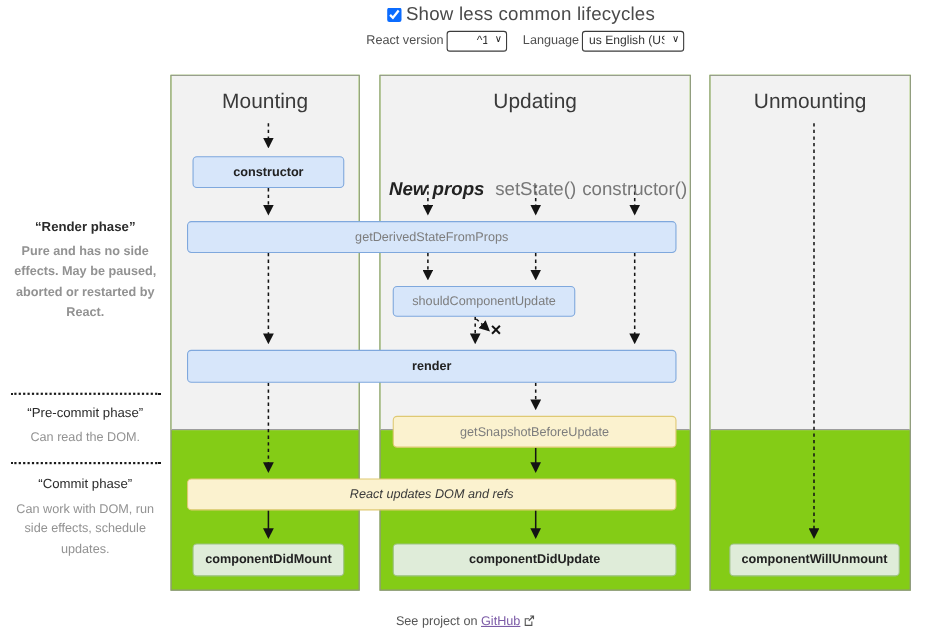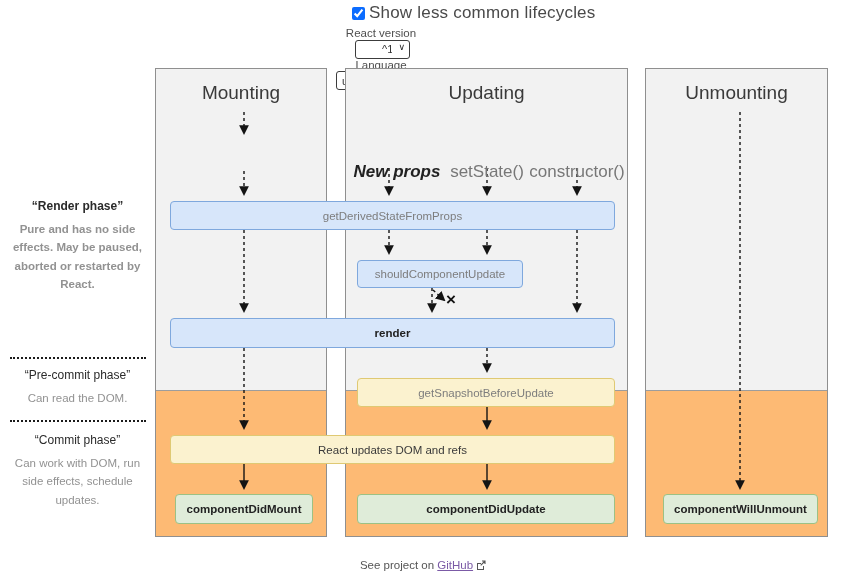--- a/index.html
+++ b/index.html
@@ -7,58 +7,58 @@
   .stage {
     position:relative; width:846px; height:580px; overflow:hidden;
     font-family:"Liberation Sans", sans-serif; color:#333;
   }
 
   
   .toggle-row { position:absolute; top:3px; left:352px; display:flex; align-items:center; gap:4px; }
   .toggle-row input { width:13px; height:13px; margin:0; accent-color:#0b6cff; }
   .toggle-label { font-size:17px; color:#4a4a4a; letter-spacing:.2px; }
 
-  .controls { position:absolute; top:27px; left:333px; display:flex; align-items:center;flex-direction:column; }
+  .controls { position:absolute; top:27px; left:333px; display:flex; align-items:center; }
   .ctrl-label { font-size:11.5px; color:#4f4f4f; }
   .sel-wrap { position:relative; display:inline-block; margin-left:3px; }
   .sel-wrap select {
     appearance:none; -webkit-appearance:none; height:19px; background:#fff;
     border:1px solid #3c3c3c; border-radius:3px; font-family:inherit;
     font-size:11px; color:#333; padding:0 17px 0 5px;
   }
   .sel-react select { width:55px;padding-left:26px; }
   .sel-lang  select { width:93px; }
   .chev { position:absolute; right:5px; top:3px; font-size:9px; color:#222; pointer-events:none; }
   .gap14 { width:14px; }
 
   
   .phase-note { position:absolute; left:4px; width:147px; text-align:center; }
   .phase-title { font-size:12px; color:#2b2b2b; margin-bottom:7px; }
   .phase-desc { font-size:11.5px; color:#929292; line-height:1.6; }
   .phase-divider { position:absolute; left:10px; width:136px; border-top:2px dotted #1a1a1a; }
 
   
-  .col { position:absolute; top:68px; height:469px; border:1px solid #8f8f8f; background:#fdba74; }
+  .col { position:absolute; top:68px; height:469px; border:1px solid #8f8f8f; background:#84cc16; }
   .col-gray { position:absolute; top:0; left:0; right:0; height:322px; background:#f2f2f2; border-bottom:1px solid #9d9d9d; }
   .col-title { position:relative; margin-top:13px; text-align:center; font-size:19px; color:#3a3a3a; }
   .col-mounting   { left:155px; width:172px; }
   .col-updating   { left:345px; width:283px; }
   .col-unmounting { left:645px; width:183px; }
 
   
   .box {
     position:absolute; border-radius:4px; display:flex; align-items:center; justify-content:center;
     font-size:11.5px; z-index:3; cursor:default;
   }
   .blue   { background:#d7e6fa; border:1px solid #7fa8dd; }
   .yellow { background:#fbf2cf; border:1px solid #dfc973; }
   .green  { background:#dfecd9; border:1px solid #9cc184; }
   .bold   { font-weight:bold; color:#222; }
   .dim    { color:#7d7d7d; }
-  .ital   { color:#3a3a3a; }
+  .ital   { font-style:italic; color:#3a3a3a; }
 
   .b-constructor { left:175px; top:142px; width:138px; height:29px; }
   .b-gdsfp       { left:170px; top:201px; width:445px; height:29px; }
   .b-scu         { left:357px; top:260px; width:166px; height:28px; }
   .b-render      { left:170px; top:318px; width:445px; height:30px; }
   .b-gsbu        { left:357px; top:378px; width:258px; height:29px; }
   .b-reactupd    { left:170px; top:435px; width:445px; height:29px; }
   .b-cdm         { left:175px; top:494px; width:138px; height:30px; }
   .b-cdu         { left:357px; top:494px; width:258px; height:30px; }
   .b-cwu         { left:663px; top:494px; width:155px; height:30px; }
@@ -164,20 +164,21 @@
       <path d="M487,348 V371" stroke-dasharray="3 3" marker-end="url(#ah)"></path>
       <path d="M487,407 V428" marker-end="url(#ah)"></path>
       <path d="M487,464 V488" marker-end="url(#ah)"></path>
 
       <path d="M740,112 V488" stroke-dasharray="3 3" marker-end="url(#ah)"></path>
     </g>
   </svg>
 
   <div class="xmark">×</div>
 
+  <div class="box blue bold b-constructor">constructor</div>
   <div class="box blue dim b-gdsfp">getDerivedStateFromProps</div>
   <div class="box blue bold b-render">render</div>
   <div class="box blue dim b-scu">shouldComponentUpdate</div>
   <div class="box yellow dim b-gsbu">getSnapshotBeforeUpdate</div>
   <div class="box yellow ital b-reactupd">React updates DOM and refs</div>
   <div class="box green bold b-cdm">componentDidMount</div>
   <div class="box green bold b-cdu">componentDidUpdate</div>
   <div class="box green bold b-cwu">componentWillUnmount</div>
 
   <div class="footer">

